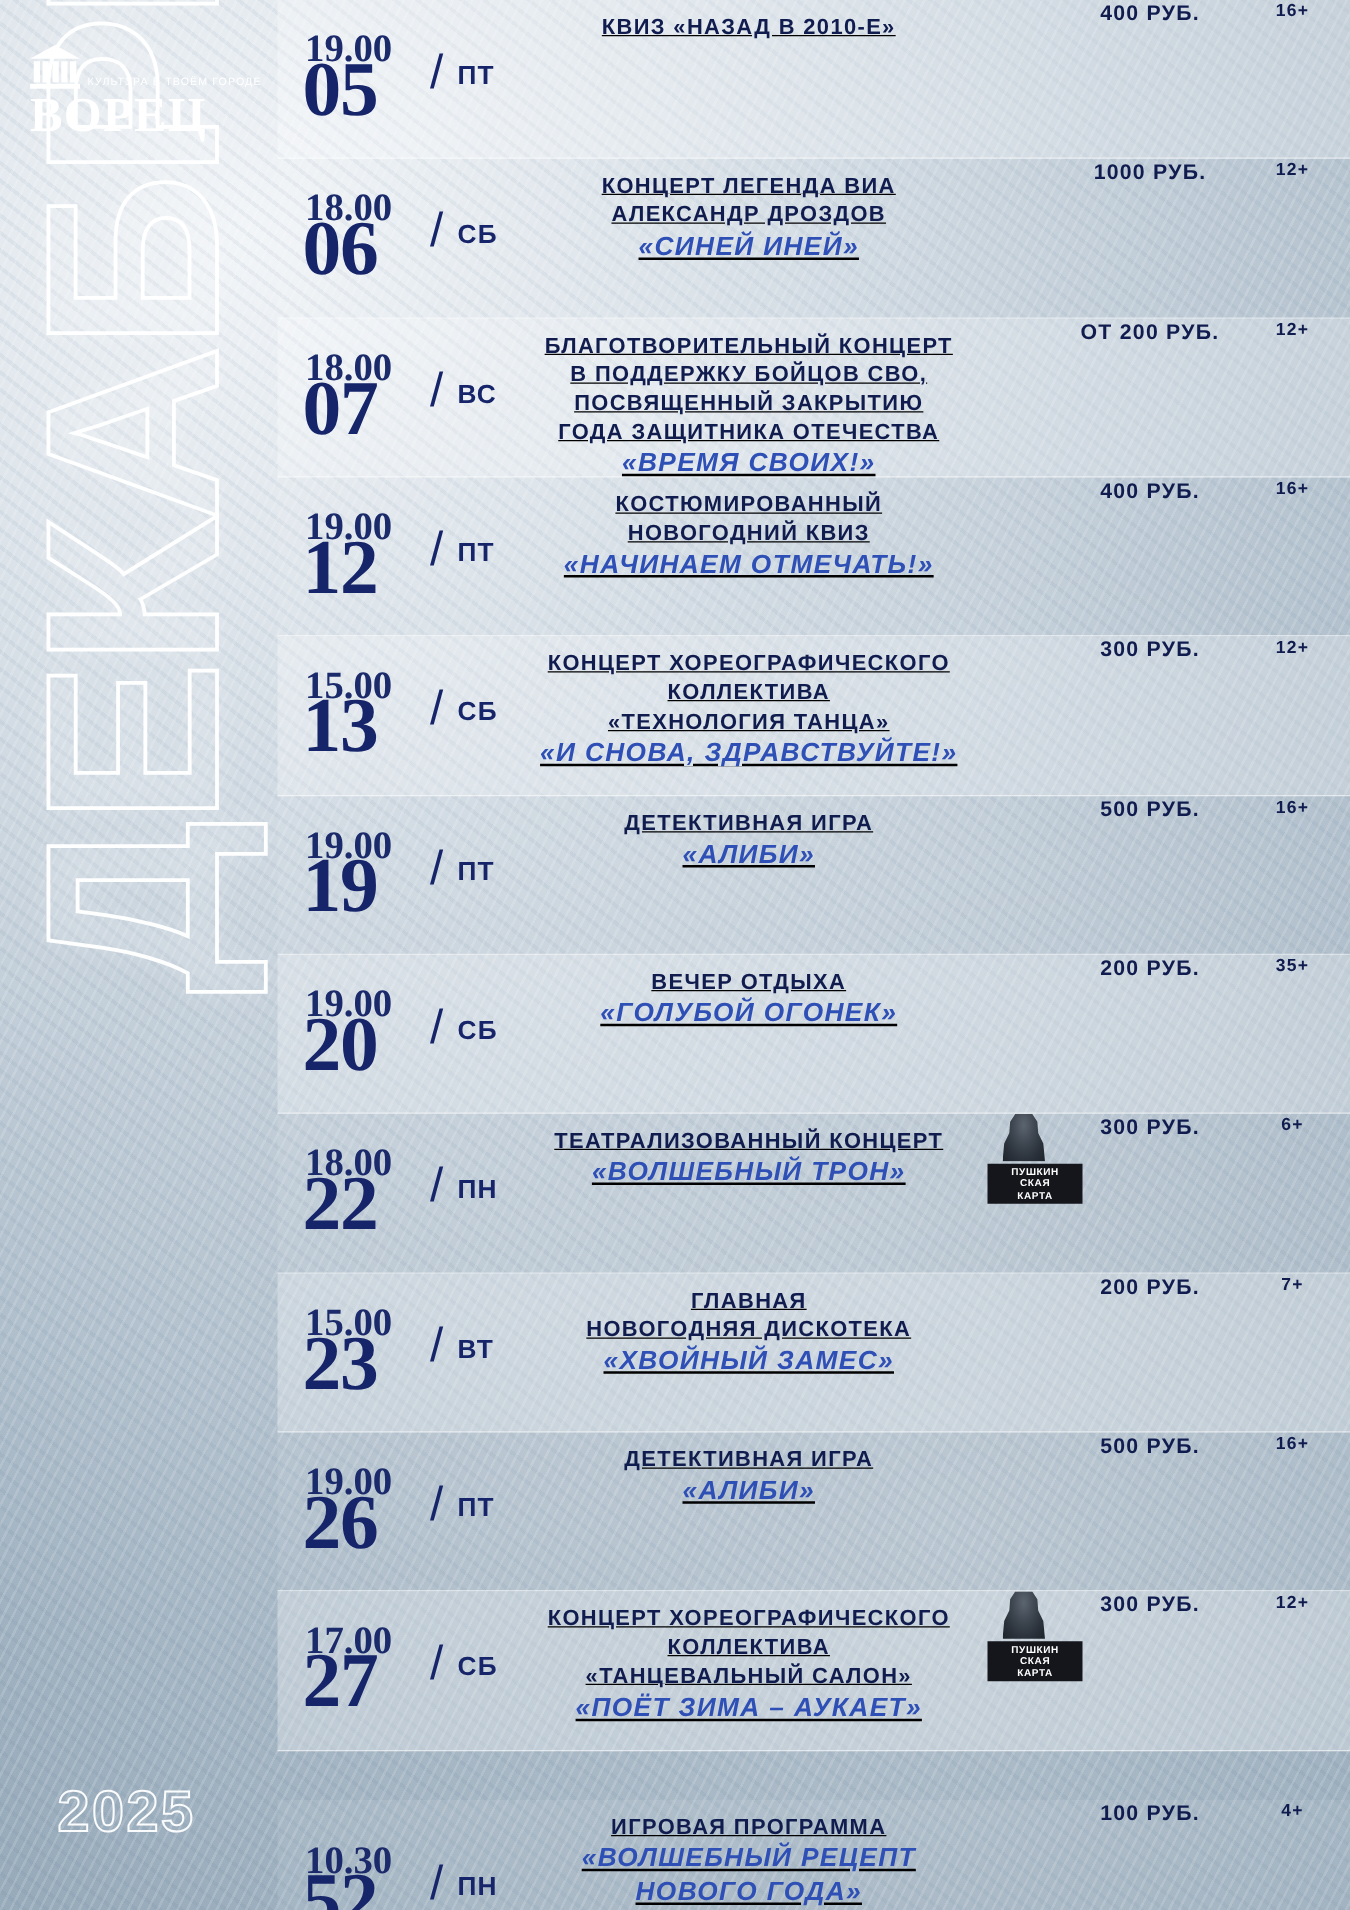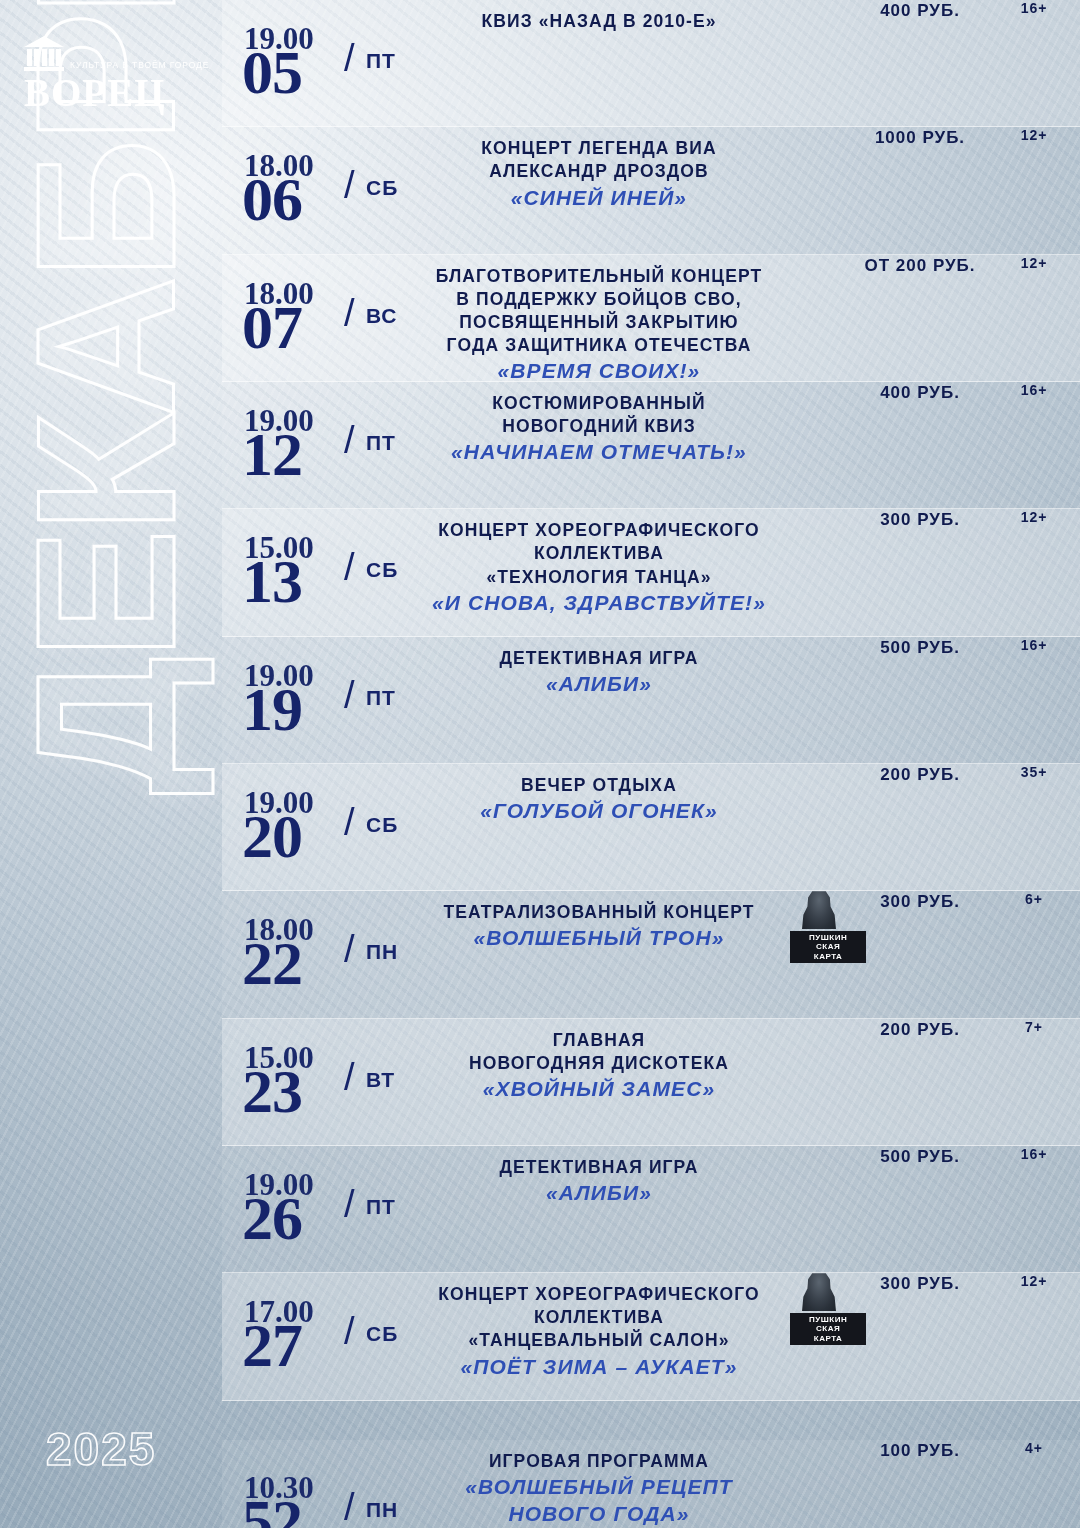--- a/index.html
+++ b/index.html
@@ -165,20 +165,21 @@
     font-size: 21px;
     font-weight: bold;
     letter-spacing: 1px;
     color: #16246a;
   }
 
   .c-title {
     flex: 1 1 auto;
     text-align: center;
     padding: 10px 8px;
+    text-decoration: underline;
   }
   .t-main {
     font-size: 17.5px;
     font-weight: bold;
     letter-spacing: 1.1px;
     line-height: 1.32;
     color: #101b4e;
     text-transform: uppercase;
   }
   .t-sub {

